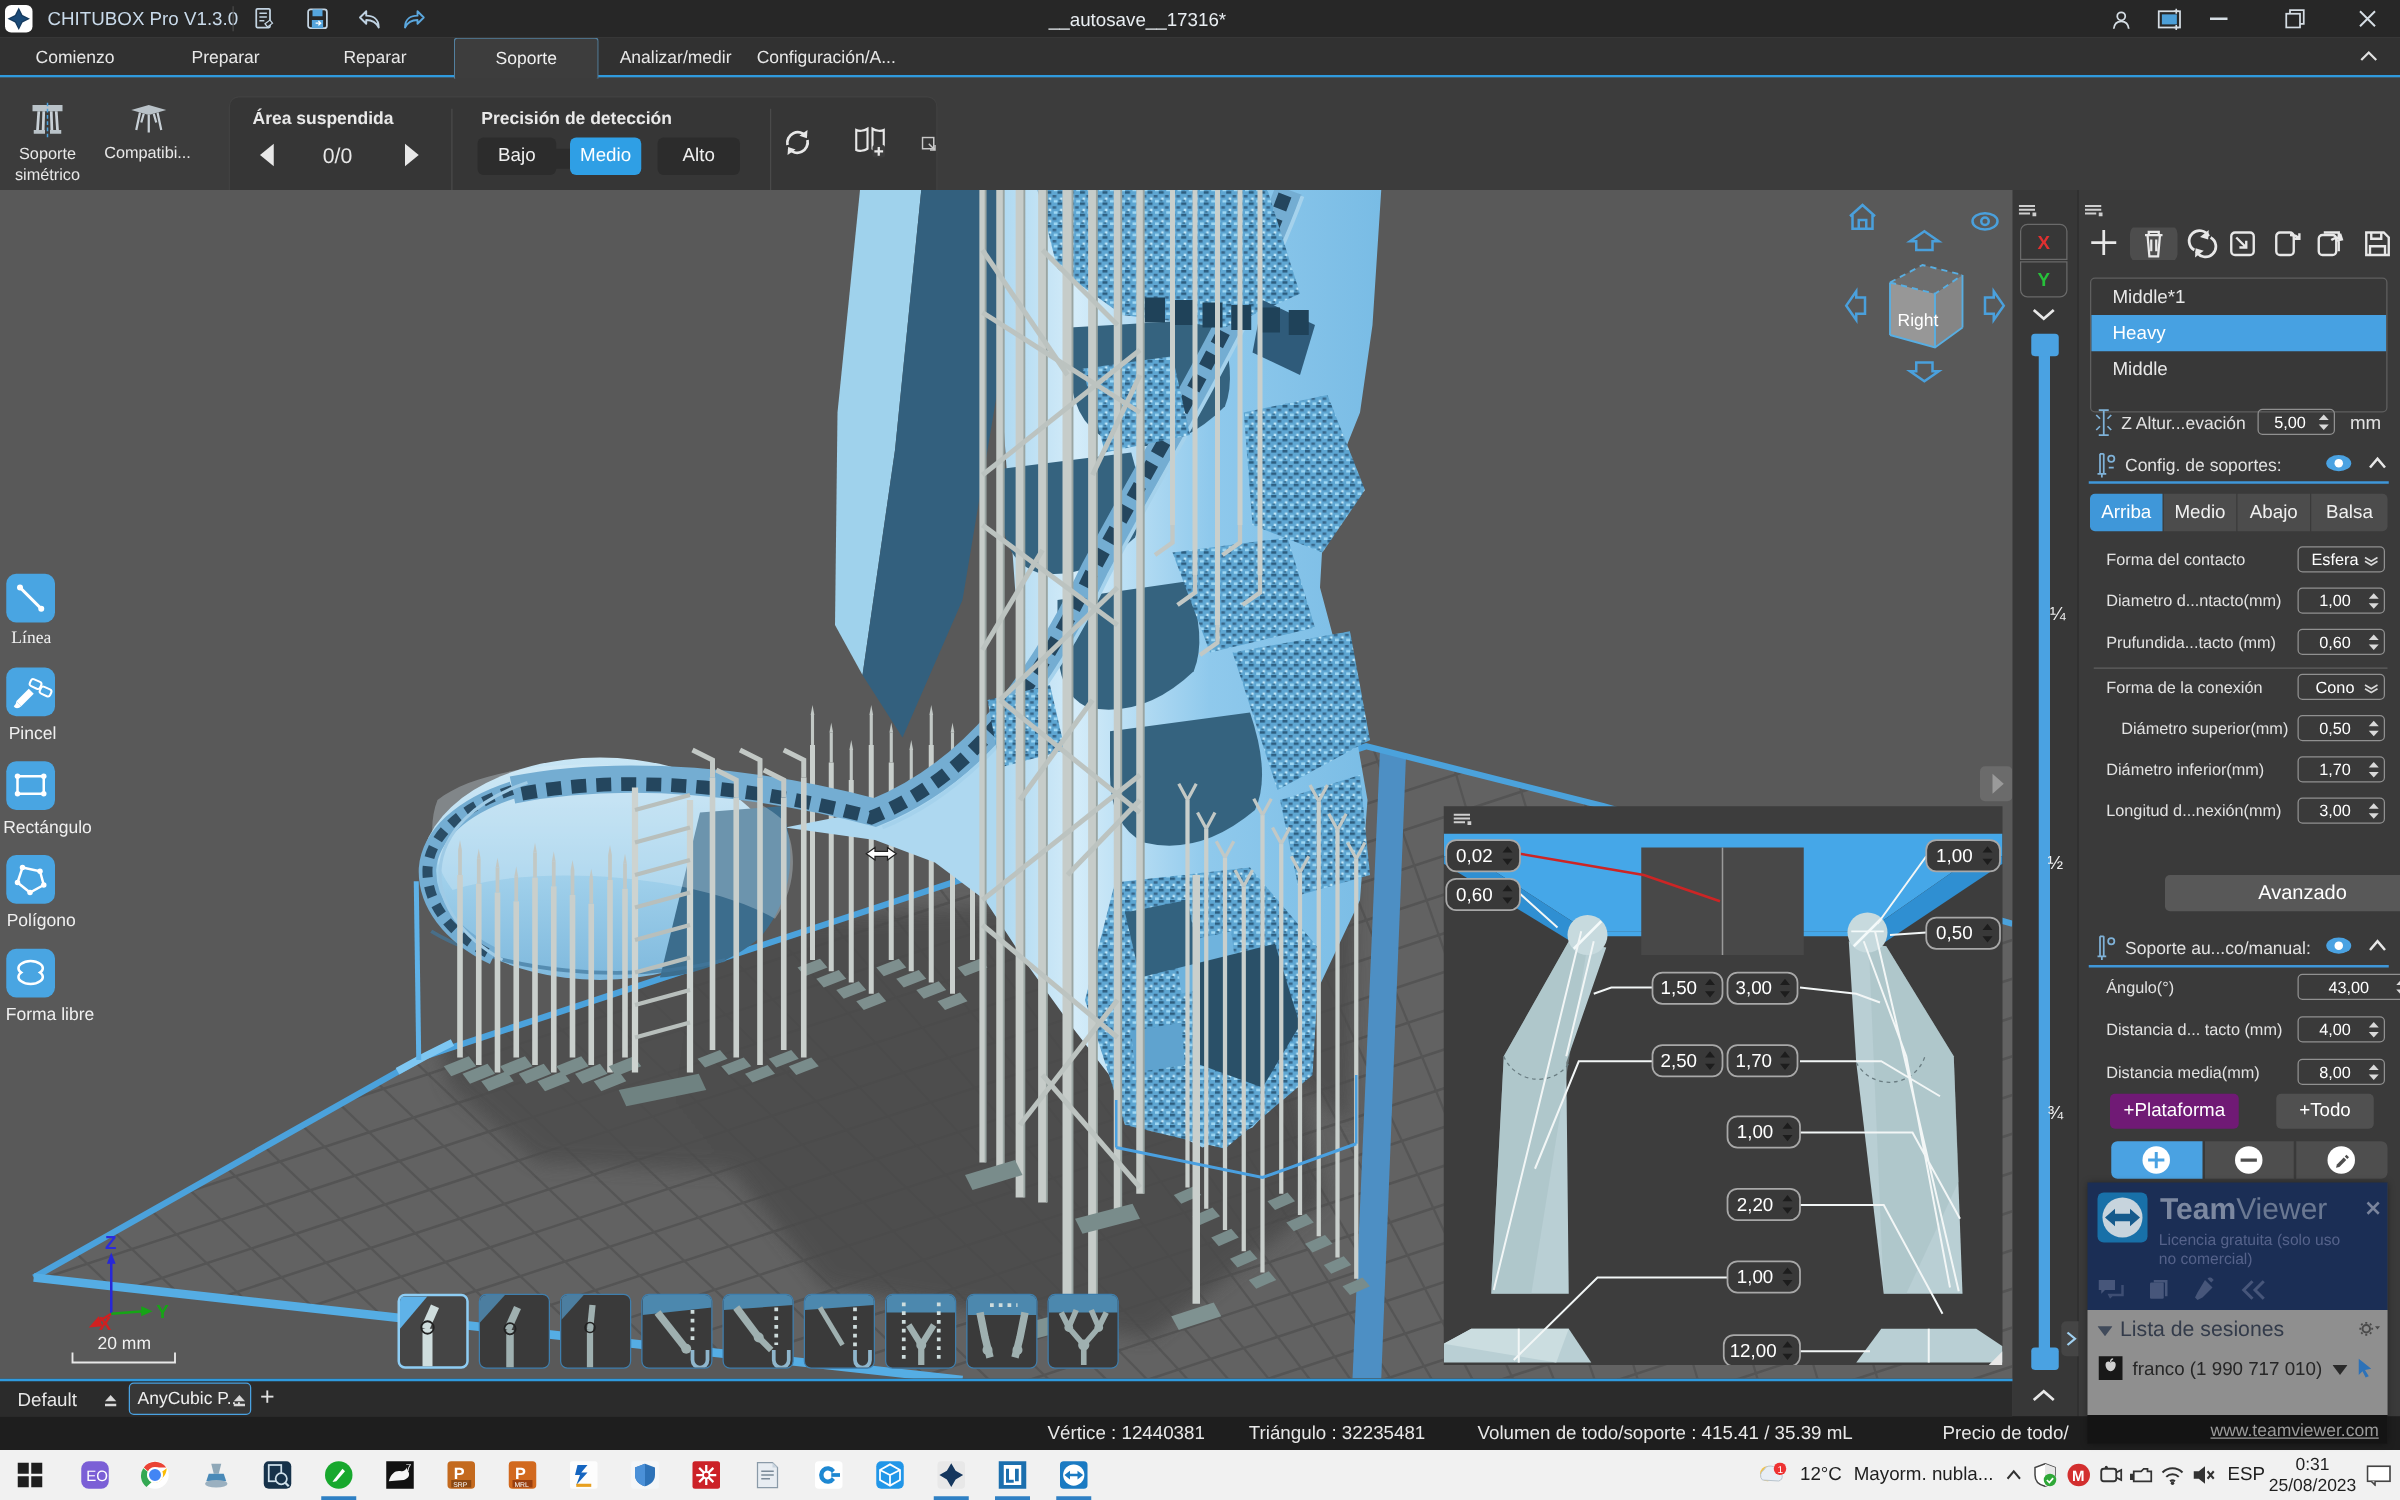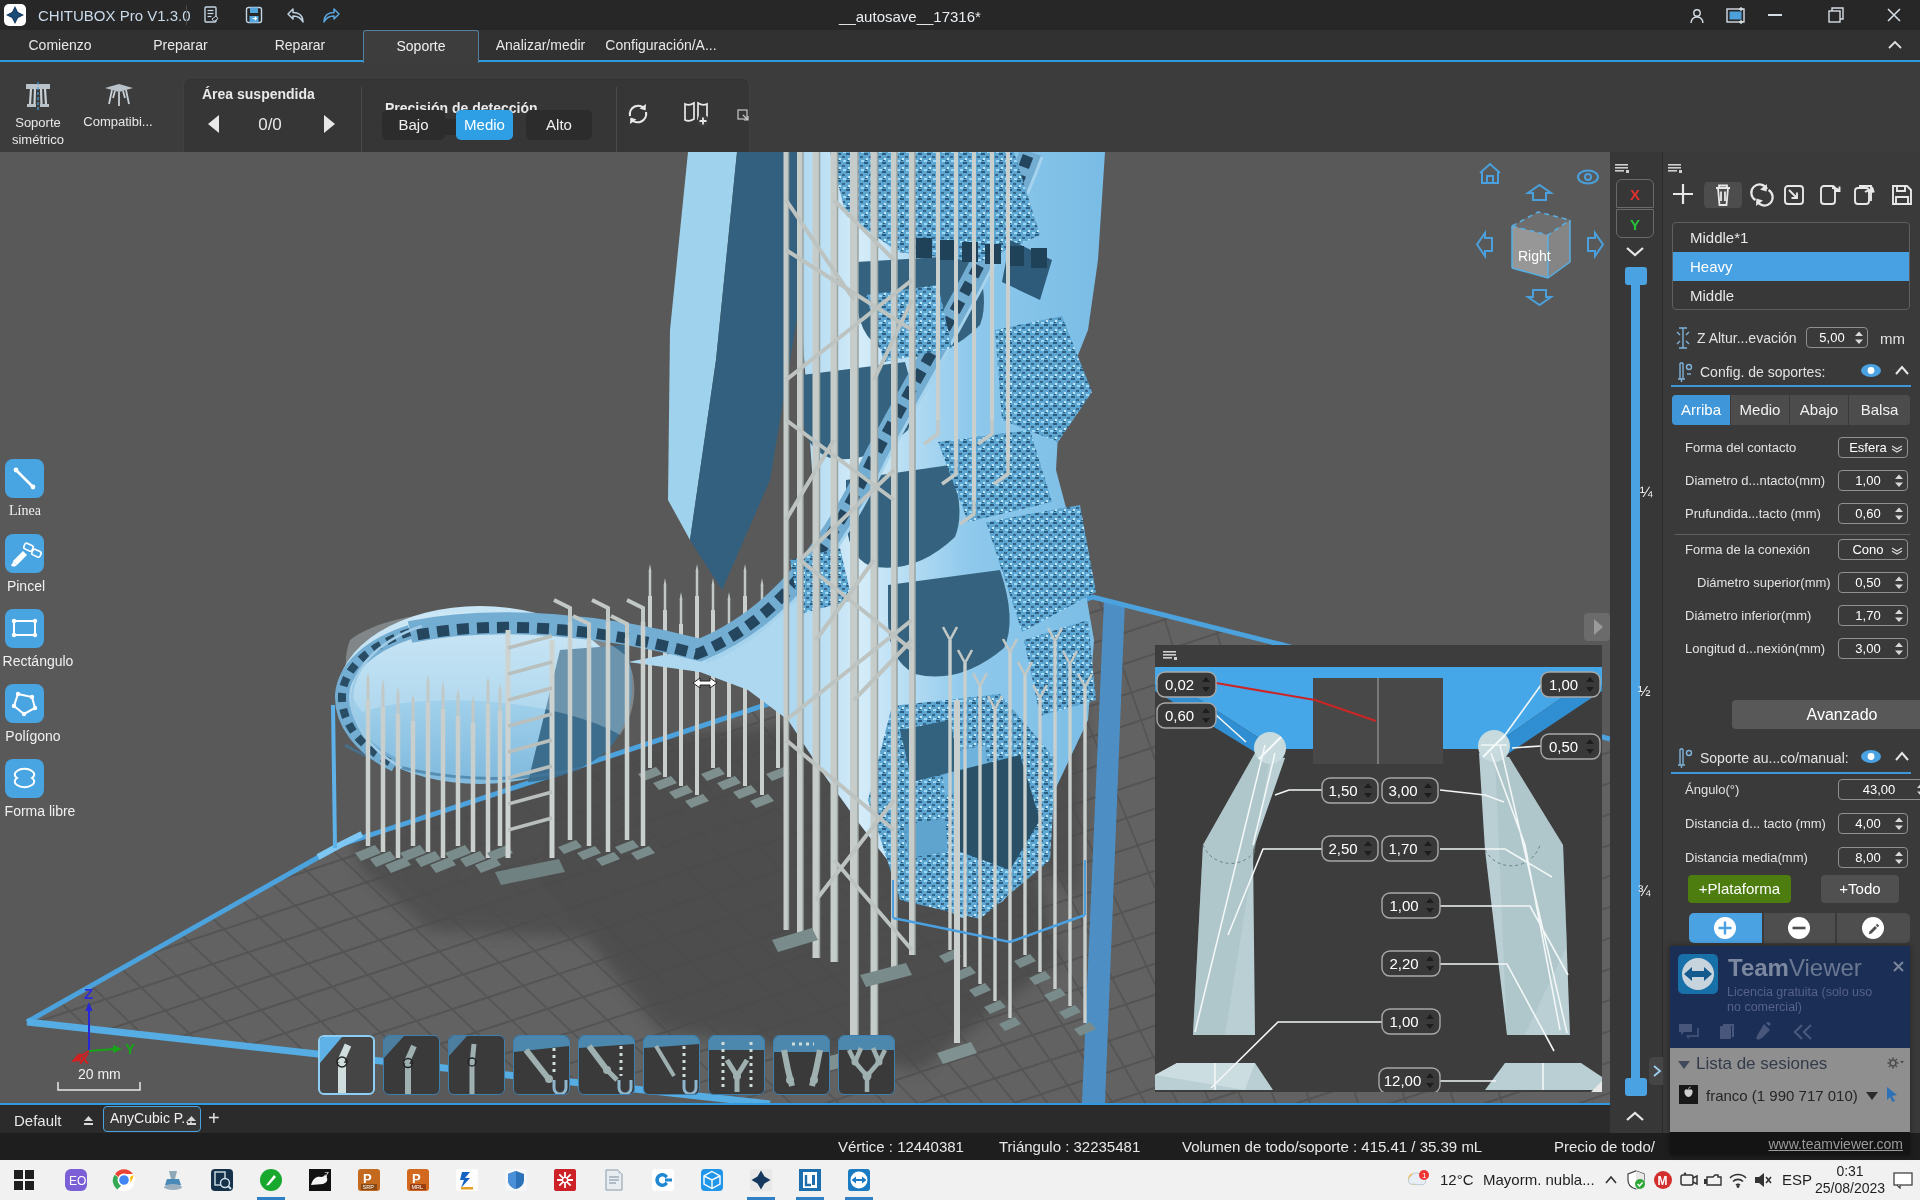--- a/index.html
+++ b/index.html
@@ -98,21 +98,21 @@
   <div class="abs" style="left:183px;top:15px;width:567px;height:122px;background:#363636;border:1px solid #414141;border-radius:8px;"></div>
   <div class="abs" style="left:202px;top:24px;font-size:14px;font-weight:bold;color:#e9e9e9;">Área suspendida</div>
   <svg class="abs" style="left:205px;top:51px;" width="16" height="22" viewBox="0 0 16 22">
       <path d="M14 2 L3 11 L14 20 Z" fill="#e8e8e8"></path>
     </svg>
   <div class="abs" style="left:240px;top:53px;width:60px;text-align:center;font-size:17px;color:#e8e8e8;">0/0</div>
   <svg class="abs" style="left:322px;top:51px;" width="16" height="22" viewBox="0 0 16 22">
       <path d="M2 2 L13 11 L2 20 Z" fill="#e8e8e8"></path>
     </svg>
   <div class="abs" style="left:361px;top:25px;width:1px;height:100px;background:#4a4a4a;"></div>
-  <div class="abs" style="left:385px;top:24px;font-size:14px;font-weight:bold;color:#e9e9e9;margin-top:14px;">Precisión de detección</div>
+  <div class="abs" style="left:385px;top:24px;font-size:14px;font-weight:bold;color:#e9e9e9;">Precisión de detección</div>
   <div class="abs" style="left:398px;top:57px;width:100px;height:16px;background:#2c2c2c;"></div>
   <div class="abs" style="left:382px;top:48px;width:63px;height:30px;background:#2c2c2c;border-radius:5px;text-align:center;line-height:30px;font-size:15px;color:#f0f0f0;">Bajo</div>
   <div class="abs" style="left:456px;top:48px;width:57px;height:30px;background:#2f9fe5;border-radius:5px;text-align:center;line-height:30px;font-size:15px;color:#fff;">Medio</div>
   <div class="abs" style="left:526px;top:48px;width:66px;height:30px;background:#2c2c2c;border-radius:5px;text-align:center;line-height:30px;font-size:15px;color:#f0f0f0;">Alto</div>
   <div class="abs" style="left:616px;top:25px;width:1px;height:100px;background:#4a4a4a;"></div>
   <svg class="abs" style="left:625px;top:40px;" width="26" height="24" viewBox="0 0 26 24">
       <path d="M5 14 A8.5 8.5 0 0 1 20 7" fill="none" stroke="#e8e8e8" stroke-width="2.2"></path>
       <path d="M21 2 L20.5 8.5 L14.5 6.5 Z" fill="#e8e8e8"></path>
       <path d="M21 10 A8.5 8.5 0 0 1 6 17" fill="none" stroke="#e8e8e8" stroke-width="2.2"></path>
       <path d="M5 22 L5.5 15.5 L11.5 17.5 Z" fill="#e8e8e8"></path>
@@ -689,21 +689,21 @@
       <g stroke="#e8e8e8" stroke-width="1.9" fill="none">
         <rect x="183" y="6" width="14" height="16" rx="3"></rect>
         <path d="M187,4 H199 V19 M193,10 C196,8 199,8 201,9 M200,5 L201.5,9.5 L197,10.5"></path>
       </g>
       <g stroke="#e8e8e8" stroke-width="1.9" fill="none">
         <path d="M221,4 H235 L239,8 V22 H221 Z"></path>
         <path d="M225,4 V9 H233 V4 M224,22 V15 H236 V22"></path>
         <path d="M240,12 l3,3 l3,-3" stroke-width="1.5"></path>
       </g>
     </svg>
-    <div class="abs" style="left:9px;top:70px;width:238px;height:88px;background:#383838;border:1px solid #5f5f5f;border-radius:4px;overflow:hidden;">
+    <div class="abs" style="left:9px;top:70px;width:238px;height:108px;background:#383838;border:1px solid #5f5f5f;border-radius:4px;overflow:hidden;">
       <div style="height:29px;line-height:29px;padding-left:17px;color:#e8e8e8;font-size:15px;">Middle*1</div>
       <div style="height:29px;line-height:29px;padding-left:17px;color:#fff;font-size:15px;background:#47a1e2;">Heavy</div>
       <div style="height:29px;line-height:29px;padding-left:17px;color:#e8e8e8;font-size:15px;">Middle</div>
     </div>
     <svg class="abs" style="left:10px;top:174px;" width="20" height="24" viewBox="0 0 20 24">
       <g stroke="#7fb2d8" stroke-width="1.4" fill="none">
         <path d="M6,2 H14 M6,22 H14 M10,2 V22"></path>
         <path d="M4,6 L7,9 M16,6 L13,9 M4,18 L7,15 M16,18 L13,15"></path>
       </g>
     </svg>
@@ -782,21 +782,21 @@
         <path d="M1,6 L5,1.5 L9,6 Z M1,9.5 L5,14 L9,9.5 Z" fill="#d8d8d8"></path>
       </svg></div>
     <div class="abs" style="left:22px;top:664px;width:170px;font-size:13px;color:#e2e2e2;white-space:nowrap;">Distancia d... tacto (mm)</div>
     <div class="abs" style="left:175px;top:661px;width:70px;height:21px;border:1px solid #909090;border-radius:4px;color:#fff;font-size:13px;text-align:center;line-height:19px;padding-right:10px;">4,00<svg style="position:absolute;right:3px;top:2px;" width="10" height="16" viewBox="0 0 10 16">
         <path d="M1,6 L5,1.5 L9,6 Z M1,9.5 L5,14 L9,9.5 Z" fill="#d8d8d8"></path>
       </svg></div>
     <div class="abs" style="left:22px;top:698px;width:170px;font-size:13px;color:#e2e2e2;white-space:nowrap;">Distancia media(mm)</div>
     <div class="abs" style="left:175px;top:695px;width:70px;height:21px;border:1px solid #909090;border-radius:4px;color:#fff;font-size:13px;text-align:center;line-height:19px;padding-right:10px;">8,00<svg style="position:absolute;right:3px;top:2px;" width="10" height="16" viewBox="0 0 10 16">
         <path d="M1,6 L5,1.5 L9,6 Z M1,9.5 L5,14 L9,9.5 Z" fill="#d8d8d8"></path>
       </svg></div>
-    <div class="abs" style="left:25px;top:723px;width:103px;height:28px;background:#4d7c0f;border-radius:4px;color:#fff;text-align:center;line-height:28px;font-size:15px;">+Plataforma</div>
+    <div class="abs" style="left:25px;top:723px;width:103px;height:28px;background:#701a75;border-radius:4px;color:#fff;text-align:center;line-height:28px;font-size:15px;">+Plataforma</div>
     <div class="abs" style="left:158px;top:723px;width:78px;height:28px;background:#505050;border-radius:4px;color:#fff;text-align:center;line-height:28px;font-size:15px;">+Todo</div>
     <div class="abs" style="left:26px;top:761px;width:73px;height:30px;background:#4aa2e2;border-radius:5px 0 0 5px;">
       <svg style="position:absolute;left:24px;top:3px;" width="24" height="24" viewBox="0 0 24 24">
         <circle cx="12" cy="12" r="11" fill="#fff"></circle>
         <path d="M12,5.5 V18.5 M5.5,12 H18.5" stroke="#4aa2e2" stroke-width="2.4"></path>
       </svg>
     </div>
     <div class="abs" style="left:101px;top:761px;width:71px;height:30px;background:#4e4e4e;">
       <svg style="position:absolute;left:23px;top:3px;" width="24" height="24" viewBox="0 0 24 24">
         <circle cx="12" cy="12" r="11" fill="#fff"></circle>

